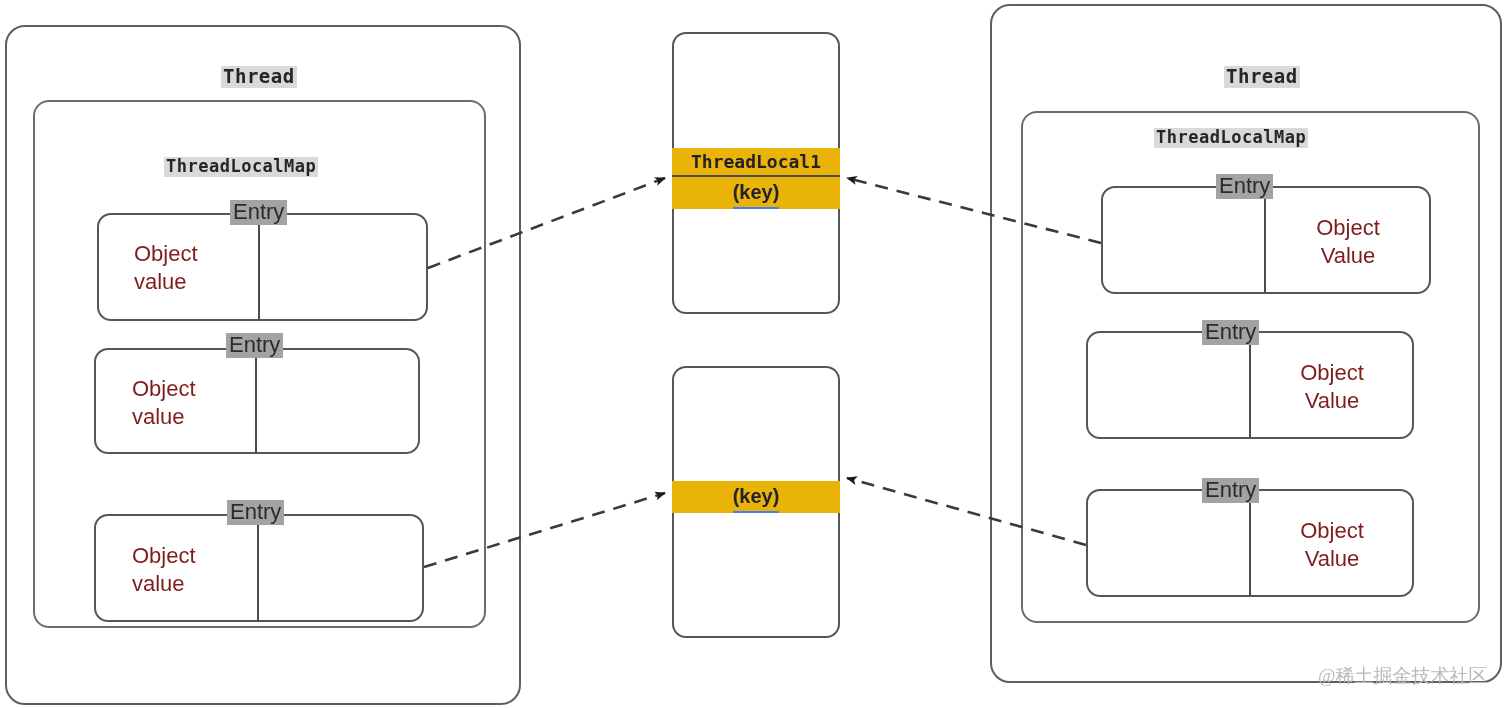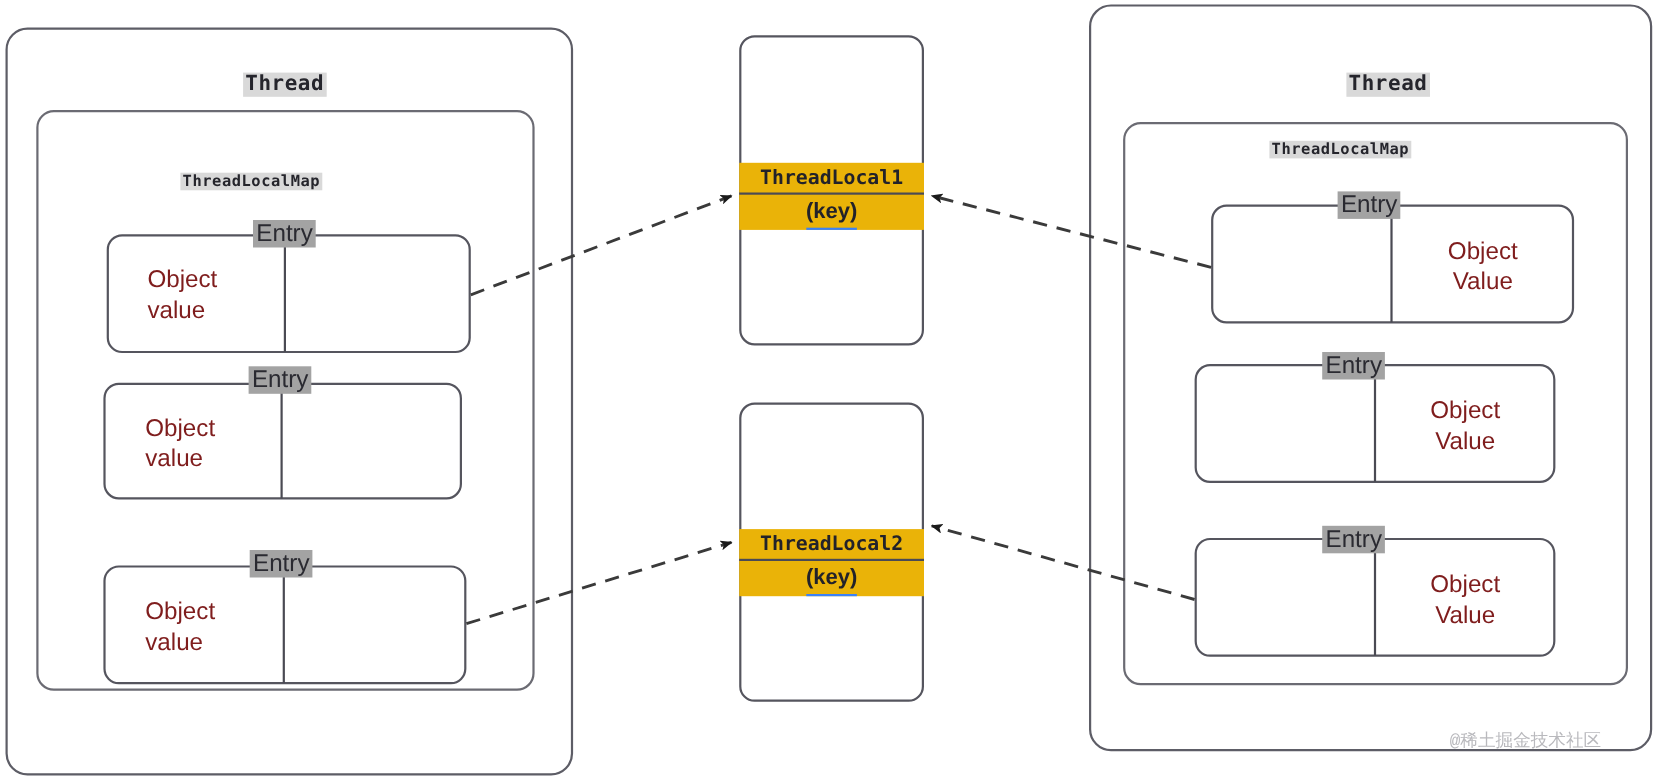--- a/index.html
+++ b/index.html
@@ -52,21 +52,21 @@
     background: #d9d9d9;
     letter-spacing: 0.5px;
     white-space: nowrap;
     line-height: 1.15;
     padding: 0 2px;
   }
   .thread-label {
     font-size: 19px;
   }
   .tlm-label {
-    font-size: 14px;
+    font-size: 17px;
   }
 
   
   .entry-caption {
     position: absolute;
     font-family: "Liberation Sans", sans-serif;
     font-size: 22px;
     color: #2a2a31;
     background: #a3a3a3;
     line-height: 1;
@@ -125,22 +125,22 @@
     left: 0;
     top: 0;
     width: 1512px;
     height: 708px;
     pointer-events: none;
   }
 
   
   .watermark {
     position: absolute;
-    font-family: Liberation Mono, monospace;
-    font-size: 16px;
+    font-family: Liberation Serif, serif;
+    font-size: 19px;
     color: #b9b9bd;
     white-space: nowrap;
   }
 </style>
 </head>
 <body>
 
 <div id="stage">
 
   <div class="box outer" style="left:5px; top:25px; width:516px; height:680px;"></div>
@@ -170,21 +170,20 @@
 value</div>
 
   <div class="box tl" style="left:672px; top:32px; width:168px; height:282px;"></div>
   <div class="tl-text" style="left:672px; top:148px; width:168px;">
     <span class="u">ThreadLocal1</span>
     <span class="u2">(key)</span>
   </div>
 
   <div class="box tl" style="left:672px; top:366px; width:168px; height:272px;"></div>
   <div class="tl-text" style="left:672px; top:481px; width:168px;">
-    <span class="u">ThreadLocal2</span>
     <span class="u2">(key)</span>
   </div>
 
   <div class="box outer" style="left:990px; top:4px; width:512px; height:679px;"></div>
 
   <div class="mono-label thread-label" style="left:1224px; top:66px;">Thread</div>
 
   <div class="box inner" style="left:1021px; top:111px; width:459px; height:512px;"></div>
 
   <div class="mono-label tlm-label" style="left:1154px; top:128px;">ThreadLocalMap</div>

